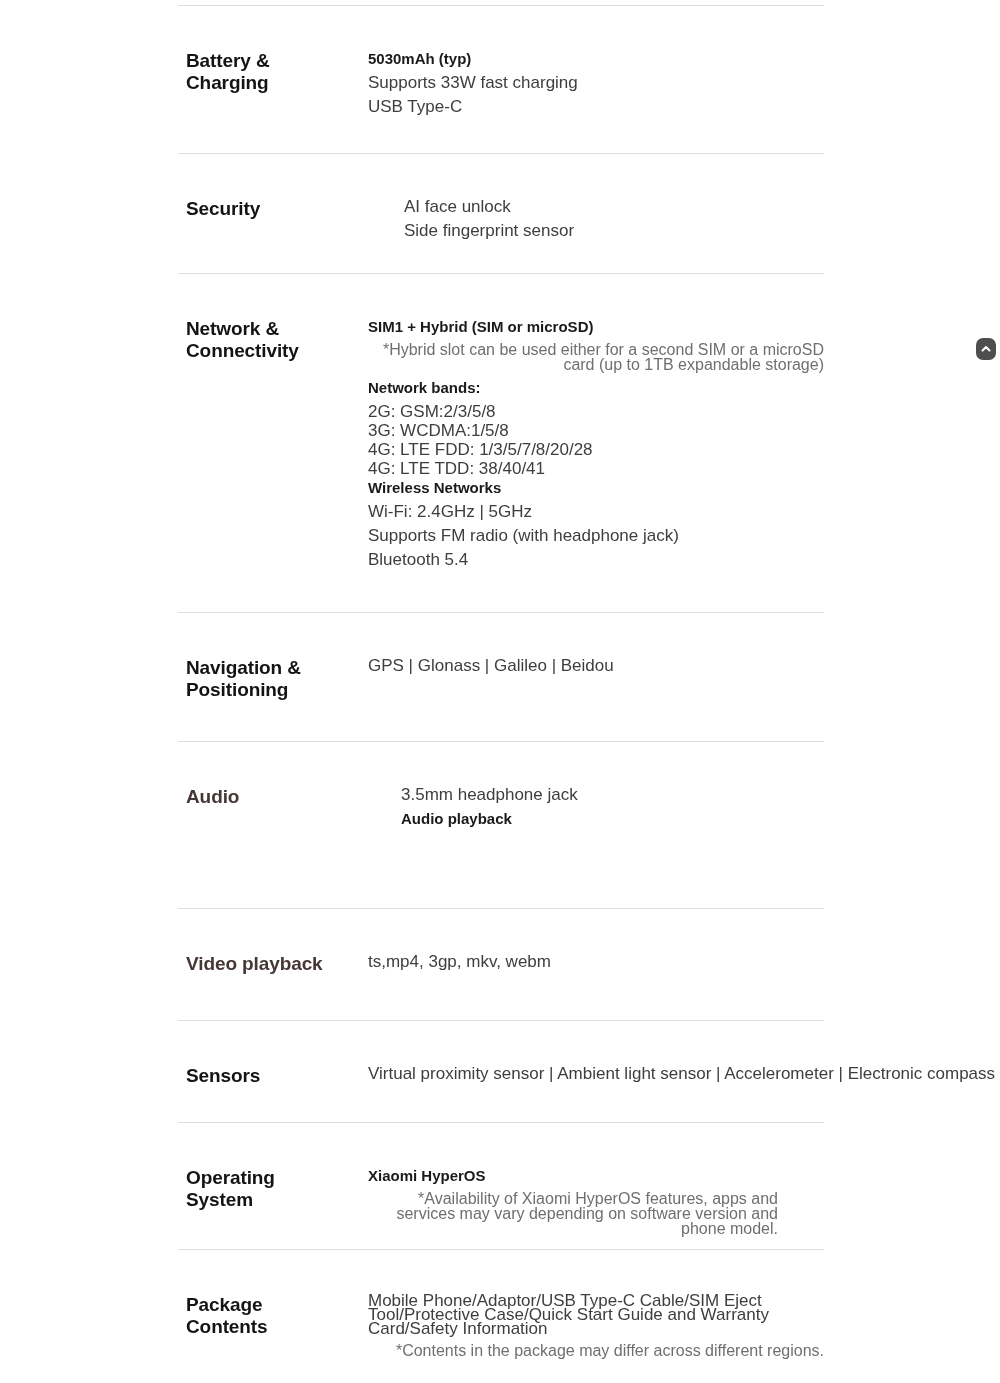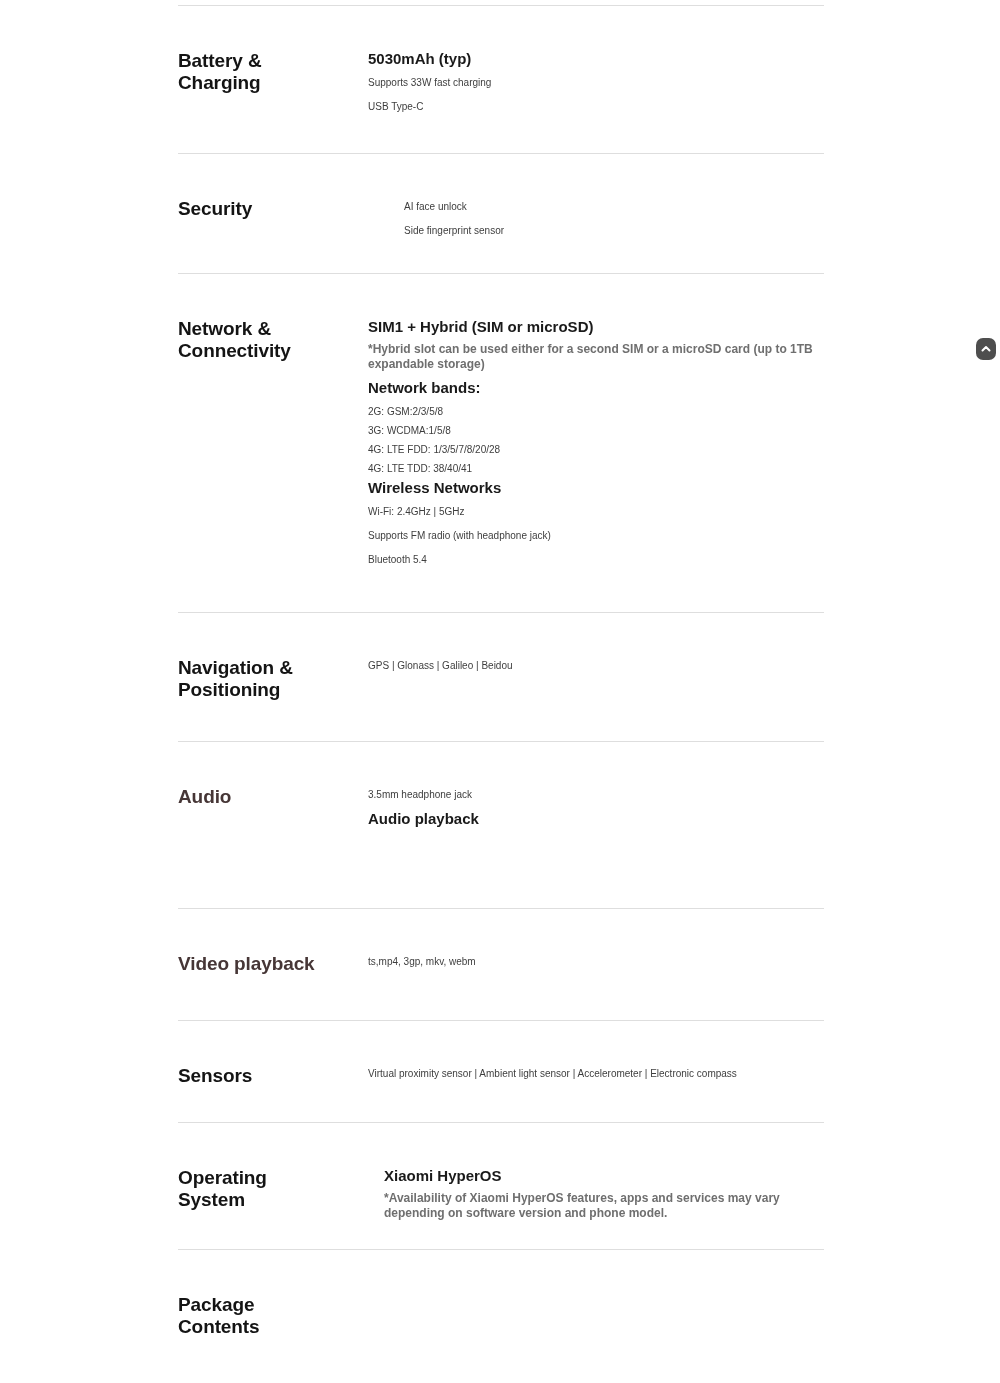--- a/index.html
+++ b/index.html
@@ -23,34 +23,34 @@
     display:flex;
     border-top:1px solid var(--divider);
     padding-top:44px;
   }
   .sec .left{width:190px;flex:none;padding-right:18px;}
   .sec .right{width:456px;flex:none;}
   h2.title{
     font-size:19px;line-height:22px;font-weight:700;
     color:var(--heading);letter-spacing:-0.1px;
   }
-  h2.title span{display:block;}
+  h2.title span{display:block;margin-left:8px;}
   .alt h2.title{color:var(--heading-alt);}
   .right p{margin:0 0 7px 0;}
   .b{font-size:15px;line-height:17px;font-weight:700;color:var(--label);}
-  .t{font-size:10px;line-height:17px;font-weight:400;color:var(--body);}
+  .t{font-size:17px;line-height:17px;font-weight:400;color:var(--body);}
   .wrap2{line-height:14px;}
-  .f{font-size:12px;line-height:15px;font-weight:700;color:var(--footnote);}
+  .f{font-size:16px;line-height:15px;font-weight:400;color:var(--footnote);text-align:right;}
   .tight{margin-bottom:2px !important;}
   .gap{margin-top:8px;}
   .nowrap{white-space:nowrap;}
   
   .s0{min-height:148px;} .s1{min-height:120px;gap:36px;} .s2{min-height:339px;}
-  .s3{min-height:129px;} .s4{min-height:167px;} .s5{min-height:112px;}
-  .s6{min-height:102px;} .s7{min-height:127px;gap:16px;} .s8{min-height:134px;}
+  .s3{min-height:129px;} .s4{min-height:167px;gap:33px;} .s5{min-height:112px;}
+  .s6{min-height:102px;} .s7{min-height:127px;} .s8{min-height:134px;}
   
   .scroll-top{
     position:absolute;top:338px;right:4px;
     width:20px;height:22px;border:none;border-radius:7px;
     background:var(--btn-bg);cursor:pointer;
     display:flex;align-items:center;justify-content:center;
     padding:0;
   }
   .scroll-top svg{display:block;}
 </style>
@@ -166,20 +166,24 @@
     </div>
   </section>
 
   <section class="sec s8">
     <div class="left">
       <h2 class="title">
         <span>Package</span>
         <span>Contents</span>
       </h2>
     </div>
+    <div class="right">
+      <p class="t wrap2">Mobile Phone/Adaptor/USB Type-C Cable/SIM Eject Tool/Protective Case/Quick Start Guide and Warranty Card/Safety Information</p>
+      <p class="f">*Contents in the package may differ across different regions.</p>
+    </div>
   </section>
 
 </main>
 
 <button class="scroll-top" aria-label="Back to top">
   <span>
     <svg width="12" height="12" viewBox="0 0 12 12" fill="none">
       <path d="M2.5 7.5 L6 4 L9.5 7.5" stroke="#ffffff" stroke-width="2" stroke-linecap="round" stroke-linejoin="round"></path>
     </svg>
   </span>

